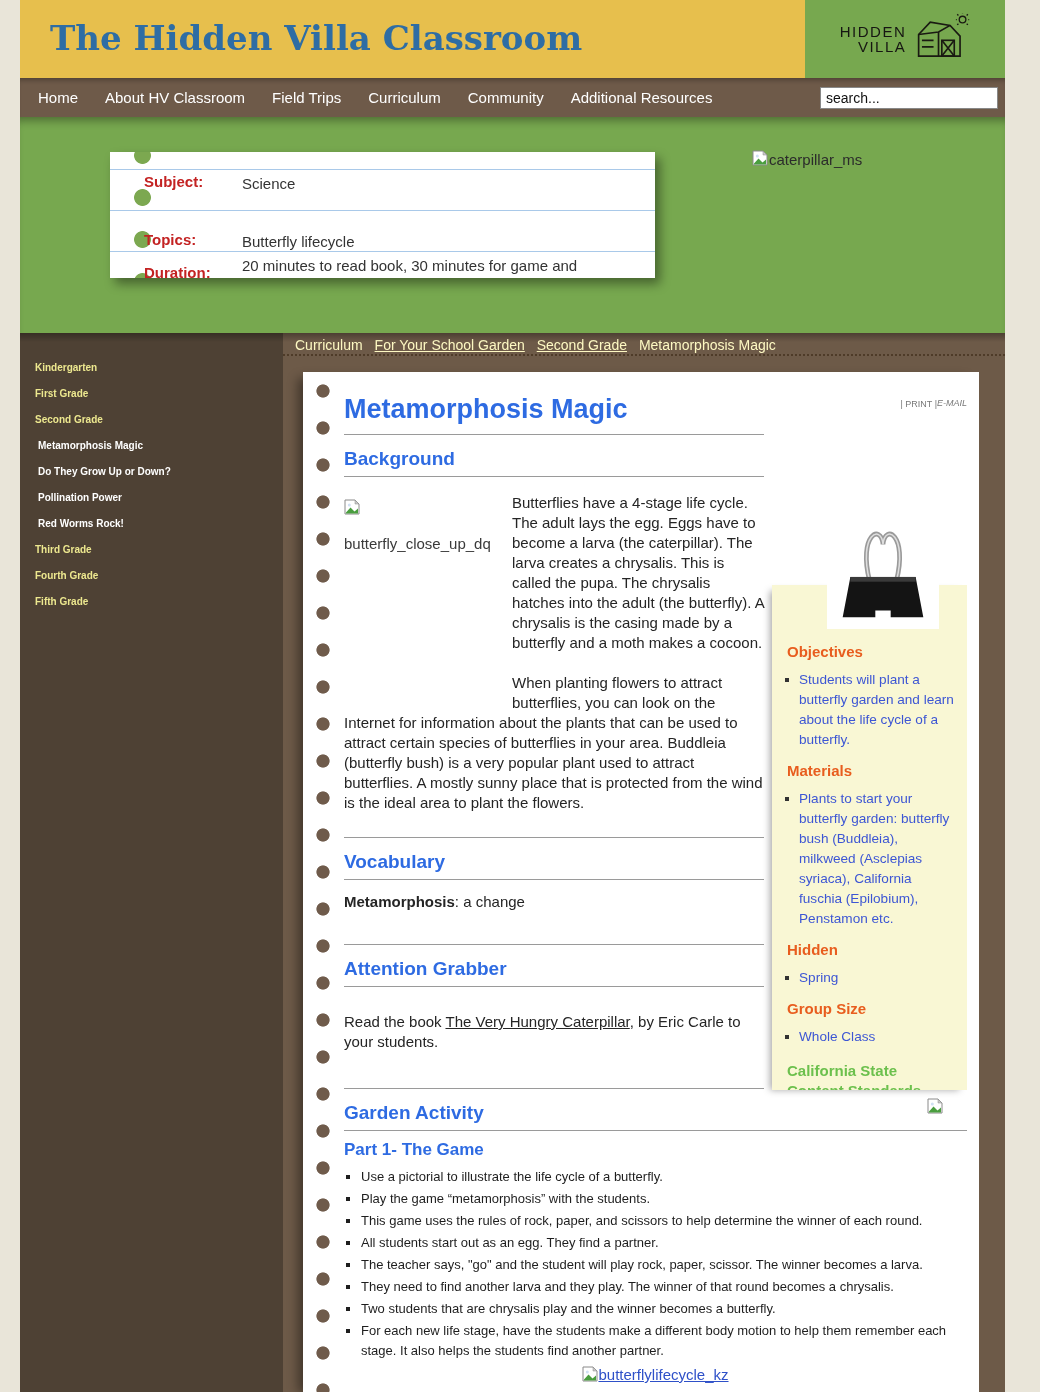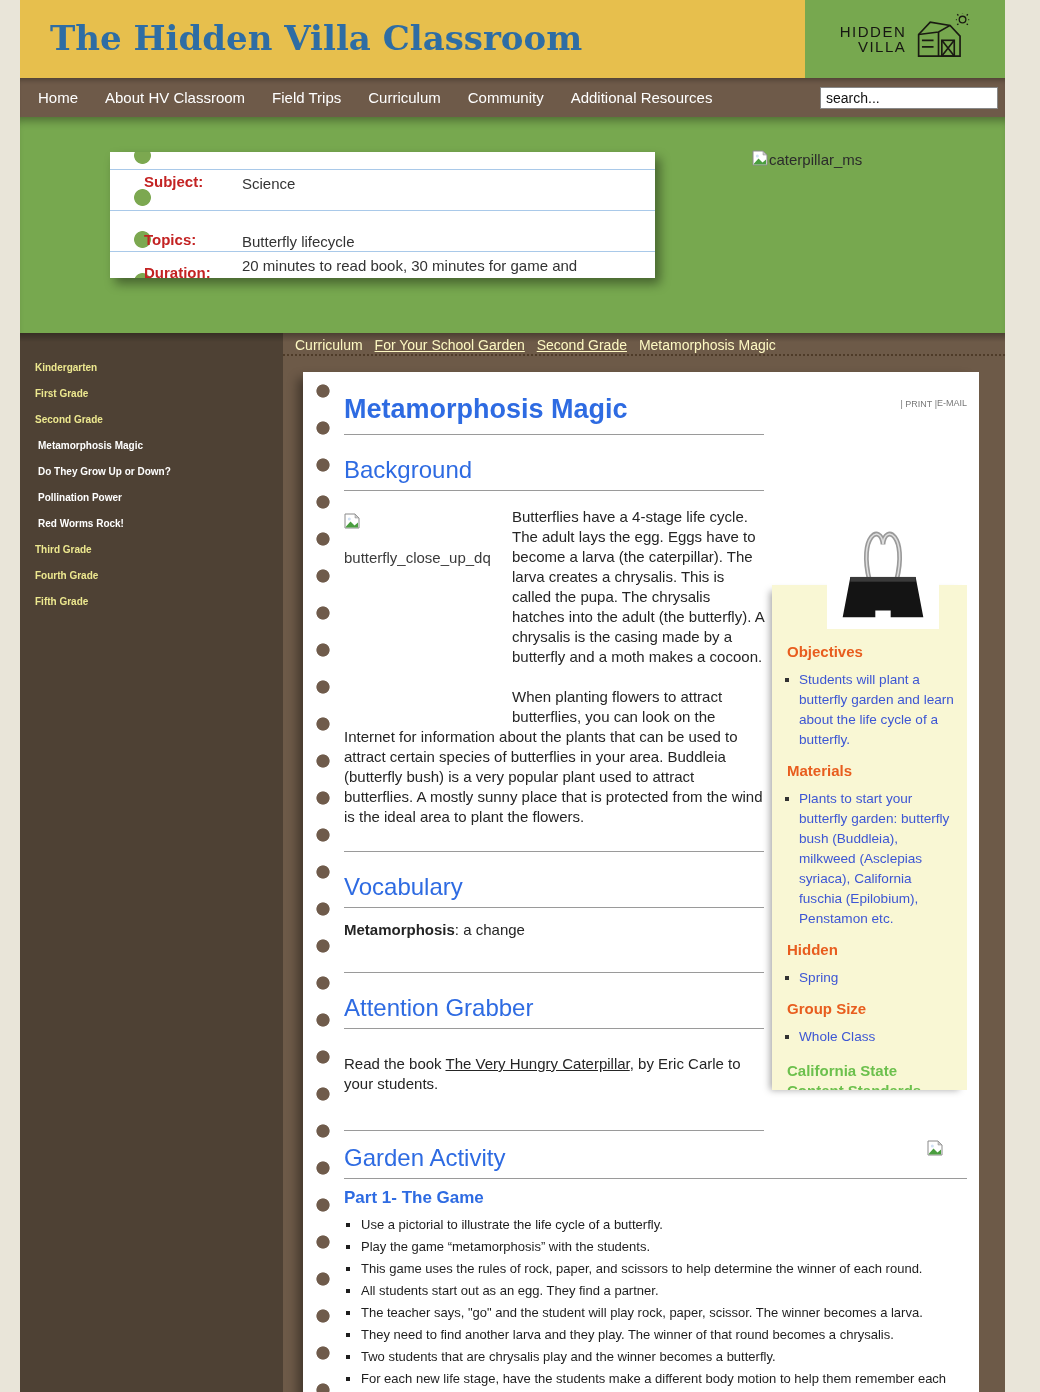--- a/index.html
+++ b/index.html
@@ -87,25 +87,25 @@
   }
   .panel-dots {
     position:absolute; left:13px; top:12px; bottom:0; width:14px;
     background-image:radial-gradient(circle at 7px 7px, #6F5B4B 6.2px, rgba(0,0,0,0) 7px);
     background-size:14px 37px; background-repeat:repeat-y;
   }
   .article-head { display:flex; justify-content:space-between; align-items:flex-start; padding-top:22px; height:62px; }
   .article-title { margin:0; font-size:27px; font-weight:bold; color:#2E6BE2; }
   .printmail { display:flex; align-items:center; color:#777; font-size:9px; margin-top:4px; }
   .printmail .print { white-space:nowrap; cursor:pointer; }
-  .printmail .email { display:inline-block; width:30px; text-align:left; line-height:11px; cursor:pointer; }
+  .printmail .email { display:inline-block; width:30px; text-align:left; line-height:11px; cursor:pointer;font-style:italic; }
 
   hr.rule { border:0; border-top:1px solid #9a9a9a; margin:0; }
   .sec-top { margin-top:26px; }
-  h2.sec { margin:21px 0 6px; font-size:24px; font-weight:normal; color:#2E6BE2; }
+  h2.sec { margin:13px 0 6px; font-size:19px; font-weight:bold; color:#2E6BE2; }
   .main-col { width:420px; }
   .body-text { font-size:15px; line-height:20px; color:#252525; }
 
   .bg-content { margin:15px 0 24px; }
   .bg-content p { margin:16px 0 20px; }
   .img-float { float:left; width:168px; padding-top:6px; height:212px; font-size:15px; color:#3a3a3a; }
   .img-float .fname { display:block; margin-top:14px; }
 
   .vocab-p { margin:12px 0 32px; }
   .att-p { margin:25px 0 36px; }

